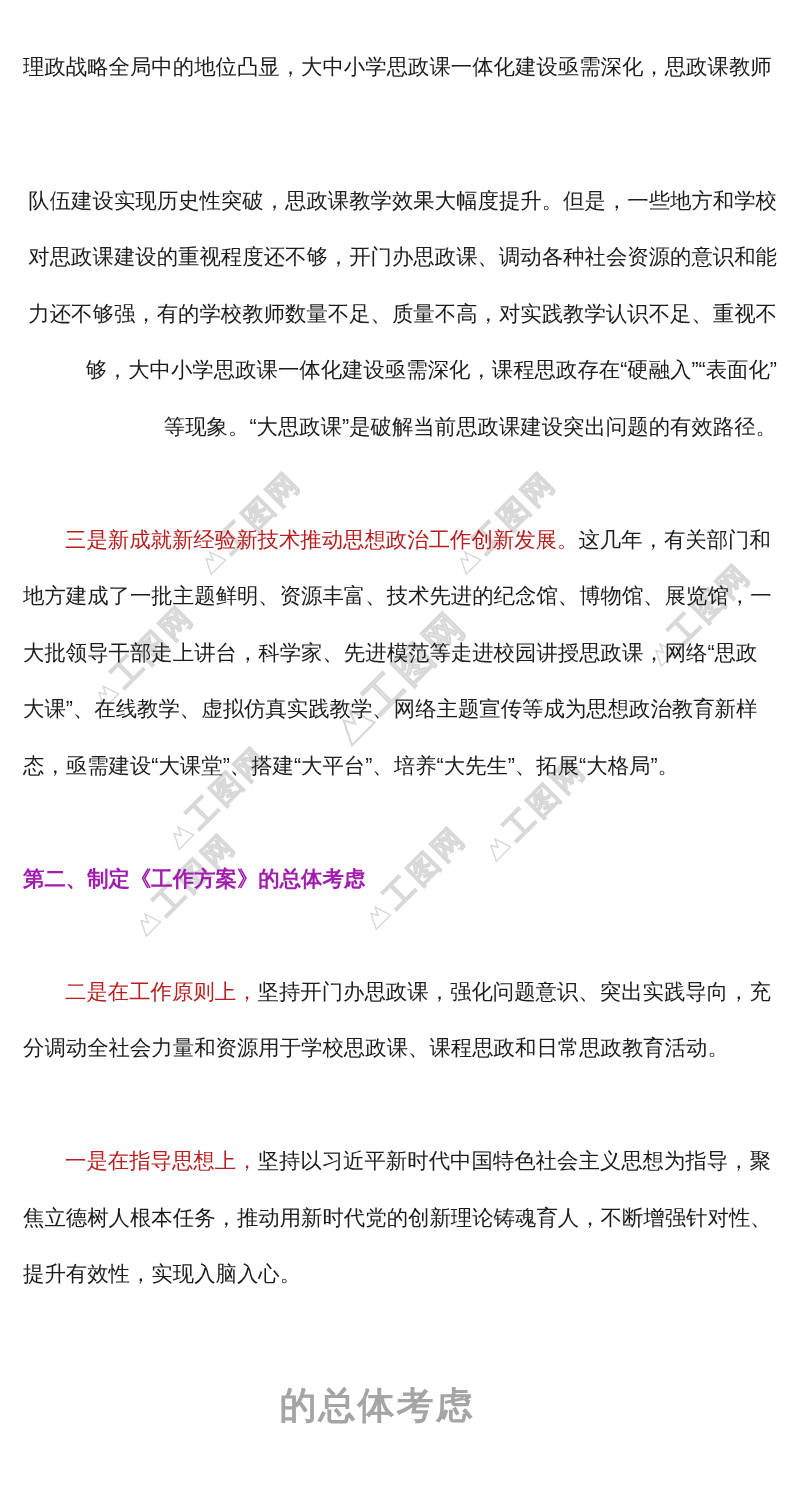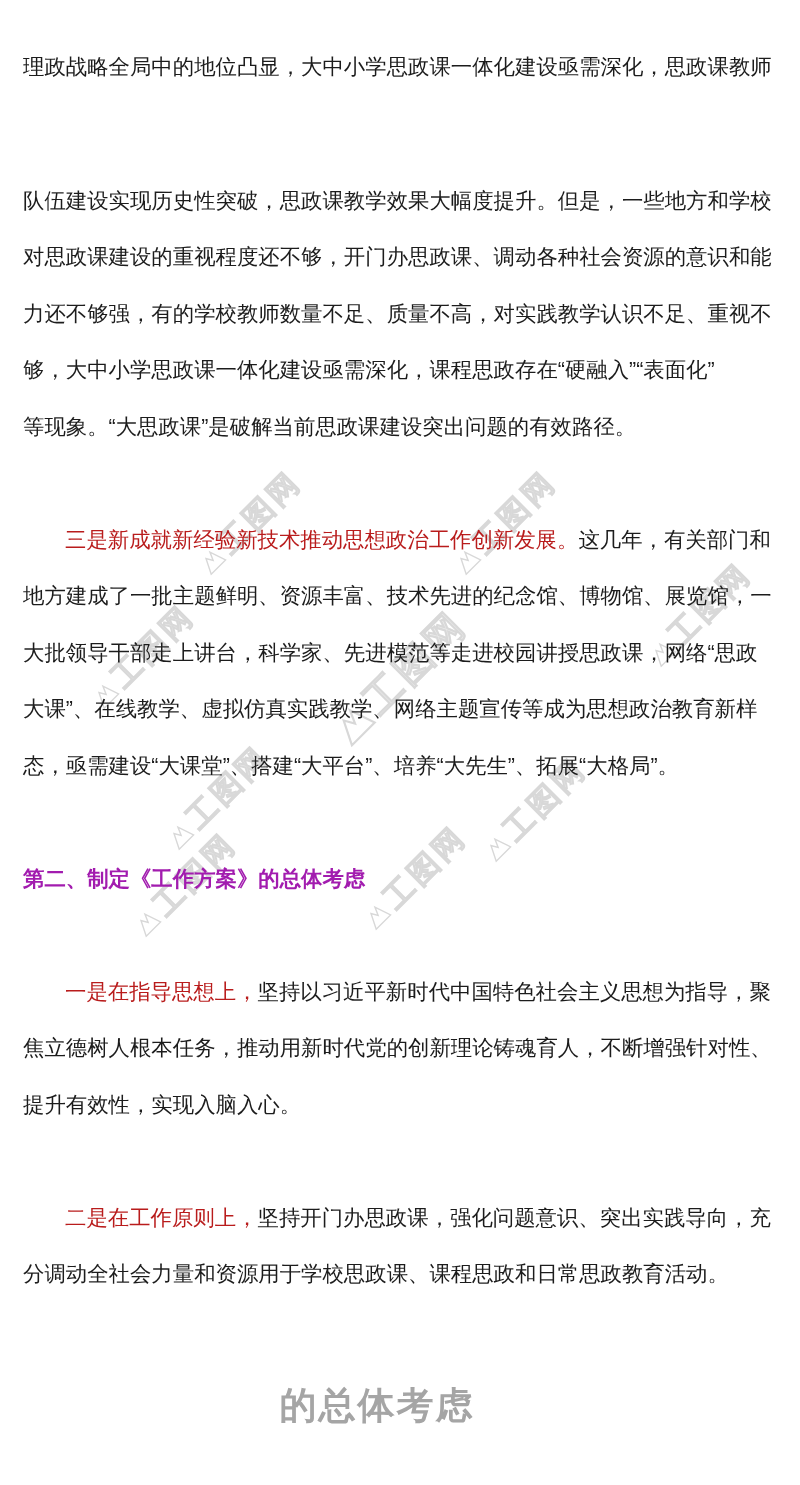--- a/index.html
+++ b/index.html
@@ -22,21 +22,21 @@
     color: #1c1c1c;
     text-align: left;
     z-index: 2;
   }
   .para {
     margin: 0;
     white-space: pre-line;
     text-indent: 43px;
   }
   .para.noindent { text-indent: 0; }
-  .para.after-gap { margin-top: 21px; }
+  .para.after-gap { margin-top: 21px; text-align: right; }
   .lead { color: #b91c1c; margin-left: 42px; }
   .heading {
     color: #a21caf;
     font-weight: bold;
   }
 
   
   .wm {
     position: absolute;
     transform: translate(-50%, -50%) rotate(-45deg);
@@ -149,27 +149,27 @@
     <span class="lead">三是新成就新经验新技术推动思想政治工作创新发展。</span><span>这几年，有关部门和
 地方建成了一批主题鲜明、资源丰富、技术先进的纪念馆、博物馆、展览馆，一
 大批领导干部走上讲台，科学家、先进模范等走进校园讲授思政课，网络“思政
 大课”、在线教学、虚拟仿真实践教学、网络主题宣传等成为思想政治教育新样
 态，亟需建设“大课堂”、搭建“大平台”、培养“大先生”、拓展“大格局”。</span>
   </p>
   <p class="para heading">
     <span>第二、制定《工作方案》的总体考虑</span>
   </p>
   <p class="para">
+    <span class="lead">二是在工作原则上，</span><span>坚持开门办思政课，强化问题意识、突出实践导向，充
+分调动全社会力量和资源用于学校思政课、课程思政和日常思政教育活动。</span>
+  </p>
+  <p class="para">
     <span class="lead">一是在指导思想上，</span><span>坚持以习近平新时代中国特色社会主义思想为指导，聚
 焦立德树人根本任务，推动用新时代党的创新理论铸魂育人，不断增强针对性、
 提升有效性，实现入脑入心。</span>
-  </p>
-  <p class="para">
-    <span class="lead">二是在工作原则上，</span><span>坚持开门办思政课，强化问题意识、突出实践导向，充
-分调动全社会力量和资源用于学校思政课、课程思政和日常思政教育活动。</span>
   </p>
   <p class="para">
     
   </p>
 </div>
 
 <div class="footer">
   <span>的总体考虑</span>
 </div>
 

